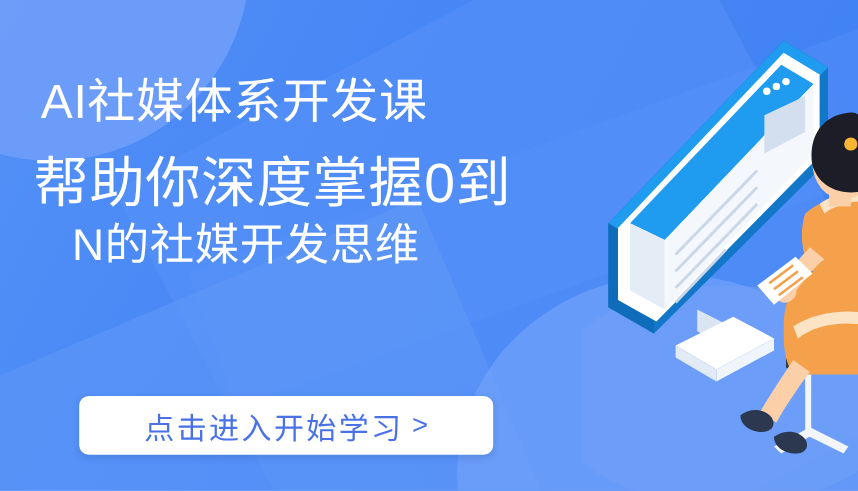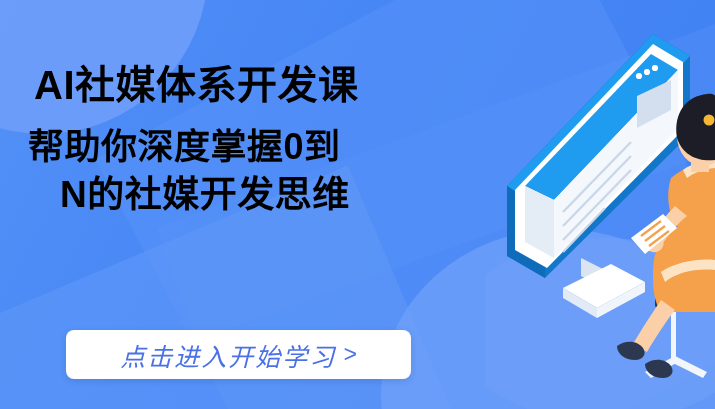--- a/index.html
+++ b/index.html
@@ -78,32 +78,32 @@
 
   
   .headline {
     position: absolute;
     left: 34px;
     top: 64px;
     width: 490px;
     z-index: 6;
   }
   .headline-line {
-    color: #000000;
-    font-weight: 700;
+    color: #ffffff;
+    font-weight: 400;
     letter-spacing: .5px;
     white-space: nowrap;
     line-height: 1.06;
   }
   .headline-line.l1 {
     font-size: 40px;
     margin-bottom: 22px;
   }
   .headline-line.l2 {
-    font-size: 36px;
+    font-size: 46px;
     margin-bottom: 8px;
     margin-left: -6px;
   }
   .headline-line.l3 {
     font-size: 37px;
     margin-left: 26px;
   }
 
   
   .cta-button {
@@ -114,21 +114,20 @@
     height: 49px;
     background: #ffffff;
     border-radius: 8px;
     box-shadow: 0 2px 6px rgba(20, 52, 120, .16);
     display: flex;
     align-items: center;
     justify-content: center;
     gap: 7px;
     cursor: pointer;
     z-index: 7;
-    font-style: italic;
   }
   .cta-label {
     color: #4a72e6;
     font-size: 25px;
     letter-spacing: 2px;
     white-space: nowrap;
   }
   .cta-arrow {
     color: #4a72e6;
     font-size: 23px;

